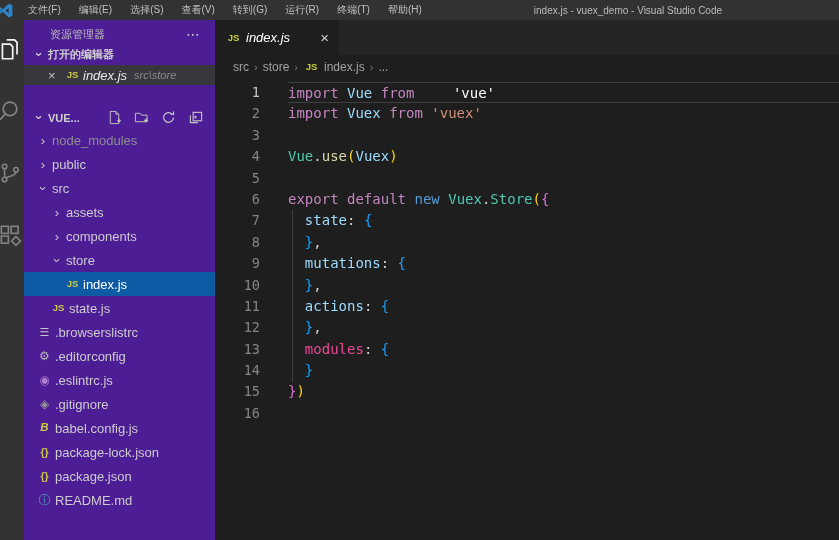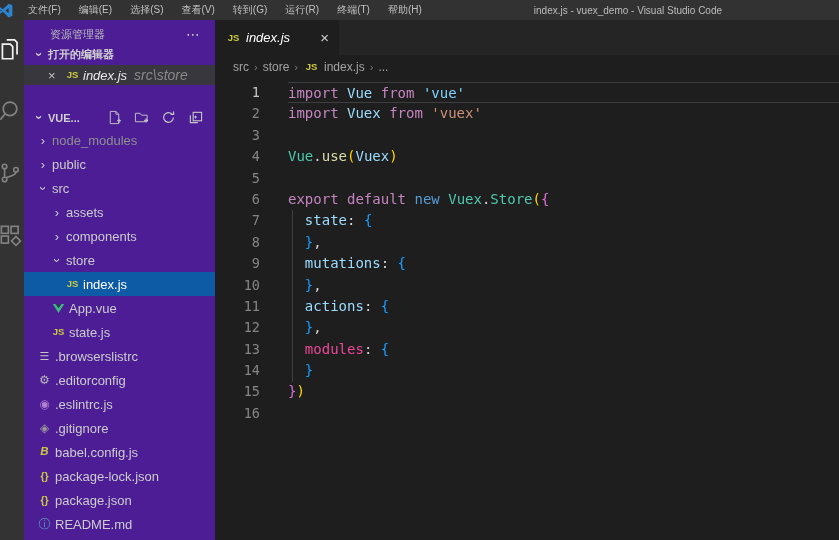--- a/index.html
+++ b/index.html
@@ -24,21 +24,21 @@
   .sb-more{margin-left:auto;font-size:14px;letter-spacing:1px;color:#cccccc;cursor:pointer;}
   .sec-header{height:21px;display:flex;align-items:center;font-size:11px;font-weight:bold;color:#cfcfcf;padding-left:8px;}
   .sec-header .twisty{margin-right:2px;}
   .sec-actions{margin-left:auto;display:flex;gap:12px;padding-right:12px;align-items:center;color:#c5c5c5;}
   .sec-actions svg{width:15px;height:15px;display:block;}
   .twisty{display:inline-block;width:14px;text-align:center;color:#cccccc;font-size:13px;flex:none;transform:rotate(0deg);}
   .twisty.exp{transform:rotate(90deg);}
   .oe-item{height:20px;display:flex;align-items:center;background:#37373d;padding-left:24px;}
   .oe-close{width:16px;color:#c5c5c5;font-size:13px;flex:none;}
   .oe-name{font-style:italic;color:#e8e8e8;margin-left:2px;}
-  .oe-path{color:#8a8a8a;font-size:14px;margin-left:7px;font-style:italic;}
+  .oe-path{color:#8a8a8a;font-size:11px;margin-left:7px;font-style:italic;}
   .gap-row{height:22px;}
   .tree .row{height:24px;display:flex;align-items:center;cursor:pointer;white-space:nowrap;}
   .tree .row.selected{background:#0d5aa5;color:#ffffff;}
   .tree .label{margin-left:2px;}
   .tree .dim>.label{color:#8f8f8f;}
   .fi{width:17px;flex:none;text-align:center;font-size:11px;line-height:1;display:inline-flex;align-items:center;justify-content:center;}
   .fi.bold{font-weight:bold;}
   .fi.ital{font-style:italic;}
   
   .editor{flex:1;display:flex;flex-direction:column;background:#1e1e1e;position:relative;min-width:0;}
@@ -180,29 +180,20 @@
           </div>
           <div class="row" style="padding-left: 26px;">
             <span class="twisty exp">›</span>
             <span class="label">store</span>
           </div>
           <div class="row selected" style="padding-left: 40px;">
             <span class="fi bold" style="color: rgb(203, 203, 65); font-size: 9.5px;">JS</span>
             <span class="label">index.js</span>
           </div>
           <div class="row" style="padding-left: 26px;">
-            <span class="fi ">
-              <svg viewBox="0 0 24 24" width="13" height="13">
-                <path d="M1.5 3.5h5L12 11l5.5-7.5h5L12 20.5z" fill="#41b883"></path>
-                <path d="M6.5 3.5h3.2L12 6.9l2.3-3.4h3.2L12 11z" fill="#2c3e50"></path>
-              </svg>
-            </span>
-            <span class="label">App.vue</span>
-          </div>
-          <div class="row" style="padding-left: 26px;">
             <span class="fi bold" style="color: rgb(203, 203, 65); font-size: 9.5px;">JS</span>
             <span class="label">state.js</span>
           </div>
           <div class="row" style="padding-left: 12px;">
             <span class="fi " style="color: rgb(197, 197, 197); font-size: 11px;">☰</span>
             <span class="label">.browserslistrc</span>
           </div>
           <div class="row" style="padding-left: 12px;">
             <span class="fi " style="color: rgb(184, 184, 184); font-size: 12px;">⚙</span>
             <span class="label">.editorconfig</span>
@@ -256,21 +247,21 @@
             <span>index.js</span>
           </span>
           <span class="bc-sep">›</span>
           <span class="bc-item">
             <span>...</span>
           </span>
         </div>
       <div class="code">
           <div class="cl active">
             <span class="num">1</span>
-            <span class="lc"><span style="color: rgb(197, 134, 192);">import</span><span style="color: rgb(212, 212, 212);"> </span><span style="color: rgb(156, 220, 254);">Vue</span><span style="color: rgb(212, 212, 212);"> </span><span style="color: rgb(197, 134, 192);">from</span><span style="color: rgb(212, 212, 212);"> </span><span style="color: #7dd3fc;">'vue'</span></span>
+            <span class="lc"><span style="color: rgb(197, 134, 192);">import</span><span style="color: rgb(212, 212, 212);"> </span><span style="color: rgb(156, 220, 254);">Vue</span><span style="color: rgb(212, 212, 212);"> </span><span style="color: rgb(197, 134, 192);">from</span><span style="color: rgb(212, 212, 212);"> </span><span style="color: #ffffff; margin-left: 30px;">'vue'</span></span>
           </div>
           <div class="cl">
             <span class="num">2</span>
             <span class="lc"><span style="color: rgb(197, 134, 192);">import</span><span style="color: rgb(212, 212, 212);"> </span><span style="color: rgb(156, 220, 254);">Vuex</span><span style="color: rgb(212, 212, 212);"> </span><span style="color: rgb(197, 134, 192);">from</span><span style="color: rgb(212, 212, 212);"> </span><span style="color: rgb(206, 145, 120);">'vuex'</span></span>
           </div>
           <div class="cl">
             <span class="num">3</span>
             <span class="lc"></span>
           </div>
           <div class="cl">

